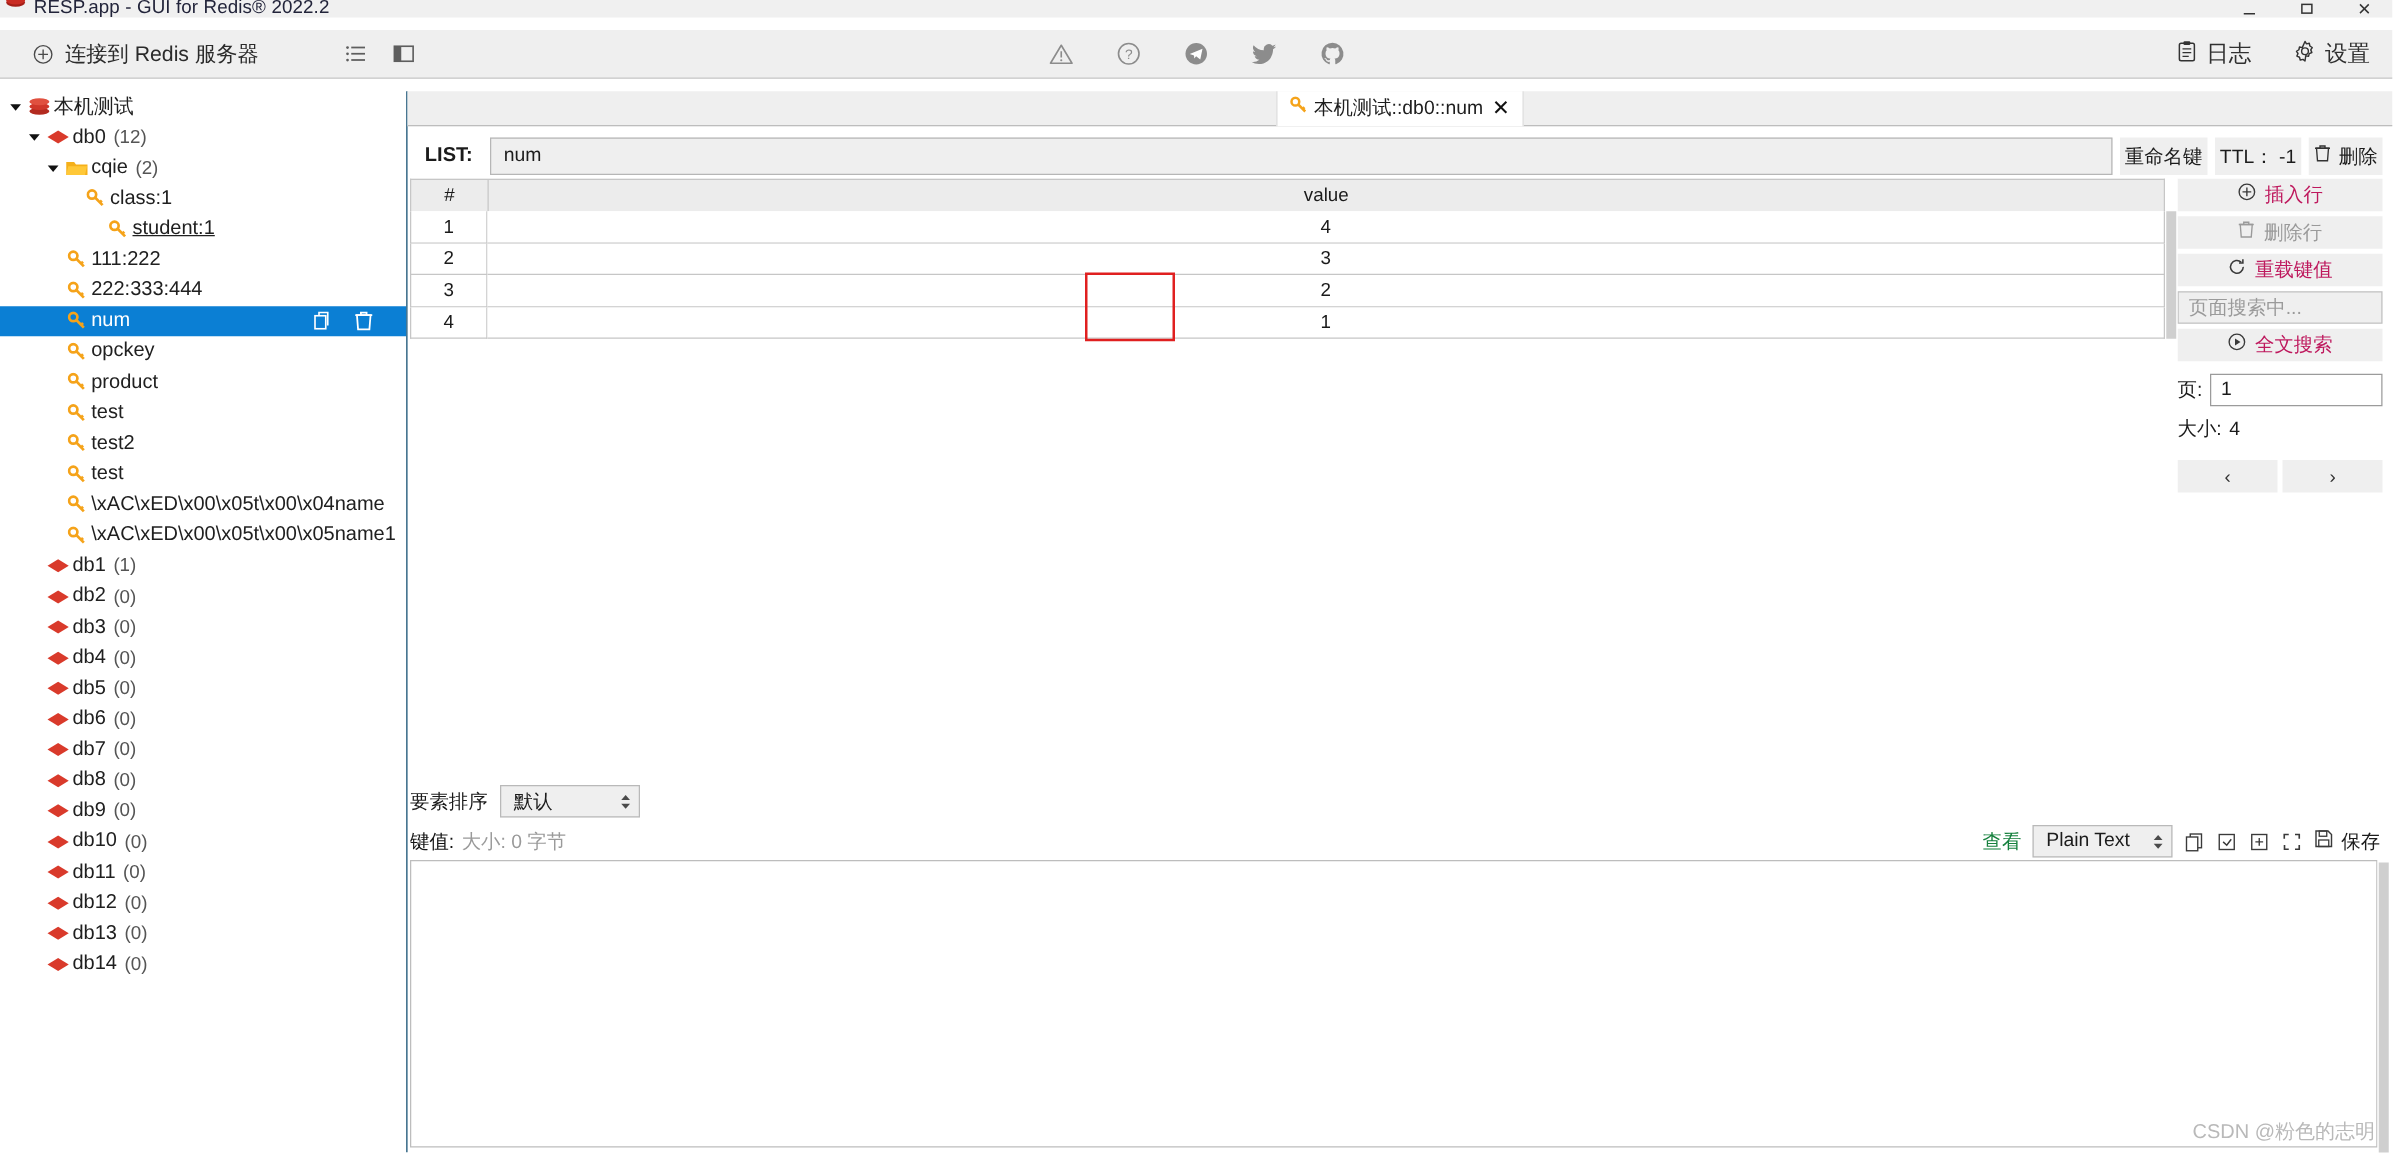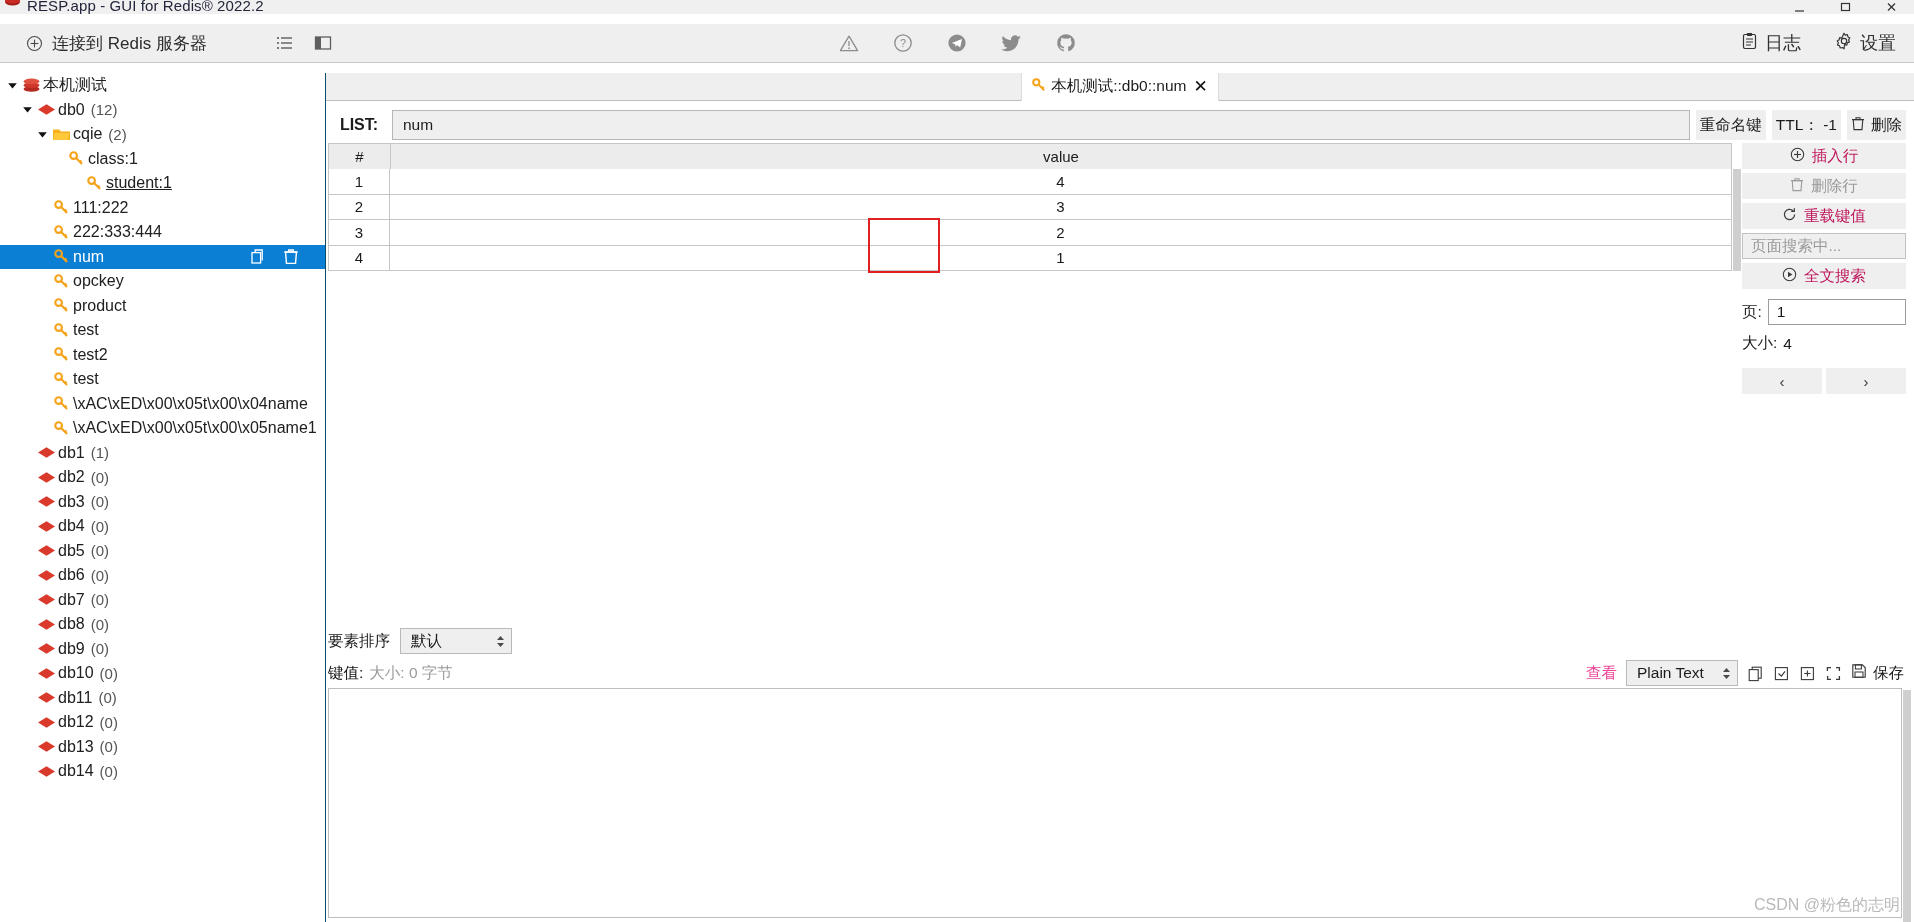--- a/index.html
+++ b/index.html
@@ -137,21 +137,21 @@
     display:flex; align-items:center; justify-content:space-between; padding: 0 6px 0 10px;
     font-size:15.5px; color:#1c1c1c; cursor:default;
   }
   .combo .updown { display:flex; flex-direction:column; gap:2px; margin-left:10px; }
 
   .valbar { flex:0 0 30px; height:30px; display:flex; align-items:center; padding-left:2px; padding-right:10px; }
   .valbar-left { display:flex; align-items:center; gap:6px; }
   .val-label { font-size:15.5px; color:#141414; }
   .val-size { font-size:15.5px; color:#9a9a9a; }
   .valbar-right { margin-left:auto; display:flex; align-items:center; gap: 9px; }
-  .view-label { font-size:15.5px; color:#ec4899; }
+  .view-label { font-size:15.5px; color:#15803d; }
   .ibtn { display:flex; align-items:center; justify-content:center; color:#3a3a3a; cursor:default;}
   .save-btn { display:flex; align-items:center; gap:6px; font-size:15.5px; color:#1c1c1c; cursor:default;}
 
   .editor-wrap { flex:1 1 auto; display:flex; min-height:0; padding: 0 2px 0 2px; }
   .editor {
     flex:1 1 auto; background:#fff; border:1px solid #bdbdbd; margin-bottom: 4px;
   }
   .editor-scroll { width:10px; flex:0 0 10px; background:#fff; position:relative;}
   .editor-scroll .thumb { position:absolute; left:1px; top:2px; width:8px; height: 360px; background:#cfcfcf;}
 

